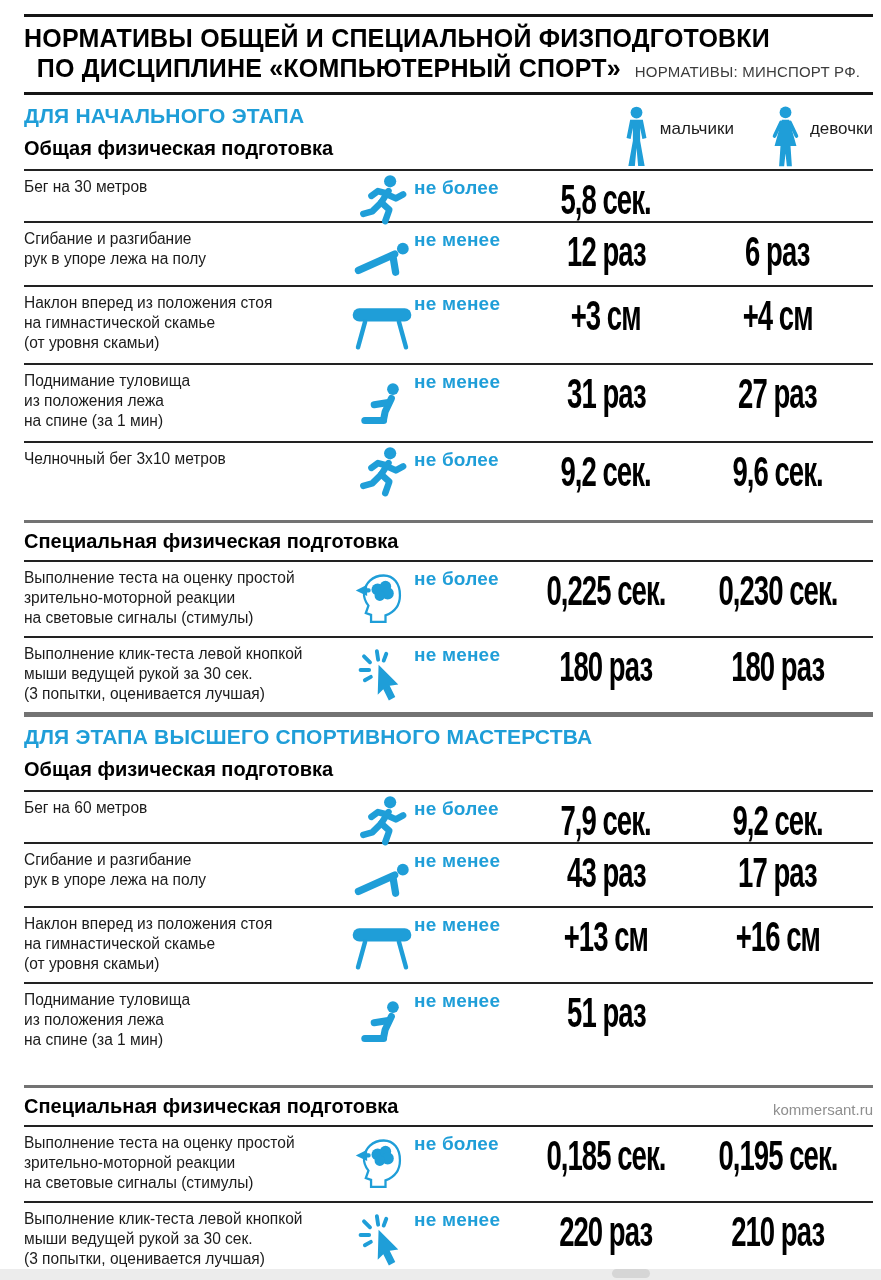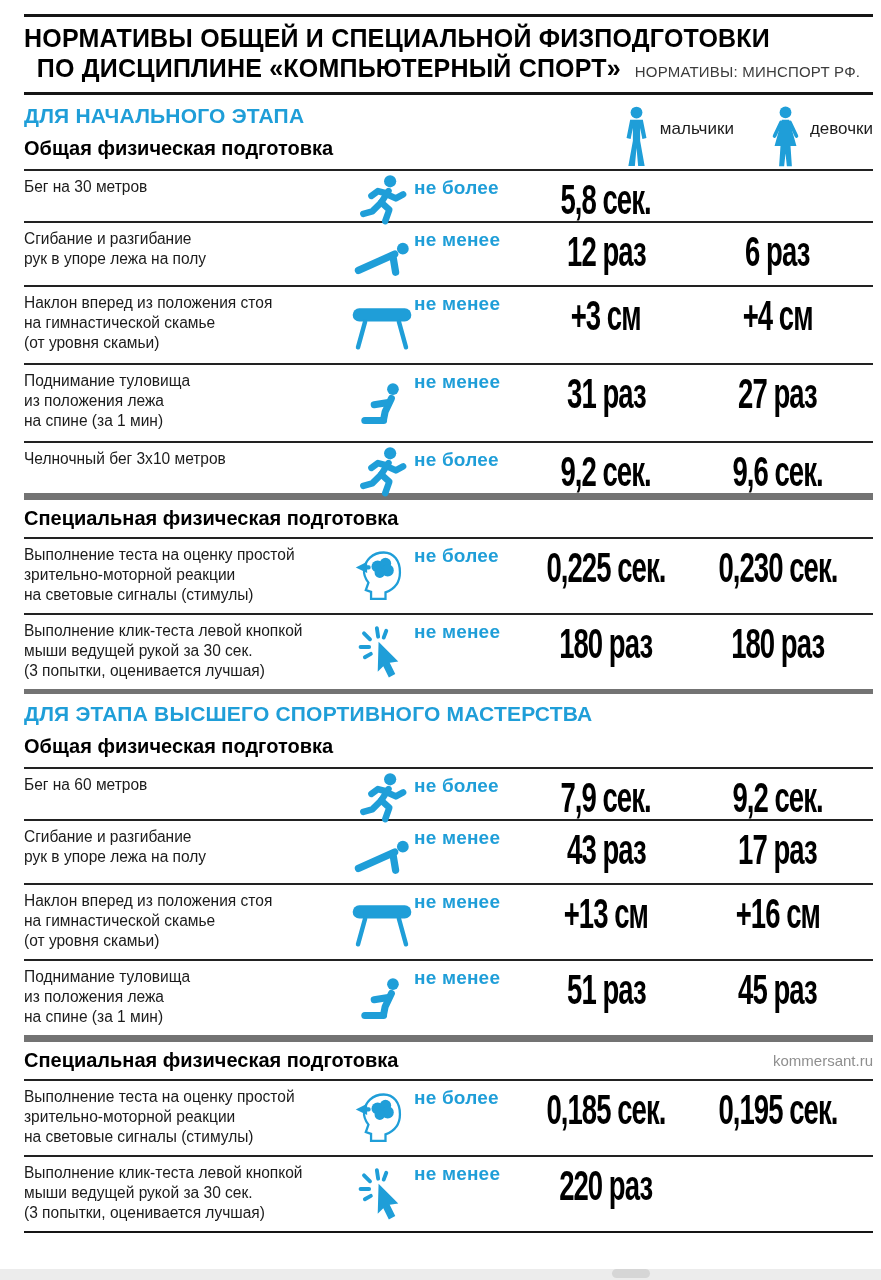--- a/index.html
+++ b/index.html
@@ -19,22 +19,22 @@
 
   
   .section-head{display:flex;justify-content:space-between;align-items:flex-end;padding:9px 0 0 0;}
   .stage-title{font-weight:bold;font-size:21px;letter-spacing:.2px;color:var(--blue);}
   .sub-title{font-weight:bold;font-size:20px;color:#000;margin-top:9px;padding-bottom:9px;}
   .legend{display:flex;align-items:center;gap:36px;padding-bottom:0;}
   .legend-item{display:flex;align-items:center;gap:9px;}
   .legend-item svg{display:block;}
   .legend-label{font-size:17px;color:#1c1c1c;position:relative;top:-8px;}
 
-  .spec-head{border-top:7px solid #737373;border-bottom:2px solid #222;
-    padding:7px 0 7px 0;display:flex;justify-content:space-between;align-items:center;}
+  .spec-head{border-top:3px solid #737373;border-bottom:2px solid #222;
+    padding:7px 0 7px 0;display:flex;justify-content:space-between;align-items:flex-end;margin-top:27px;}
   .spec-title{font-weight:bold;font-size:20px;color:#000;}
   .watermark{font-size:15px;color:#8e8e8e;}
 
   
   .rows{border-top:2px solid #222;}
   .row{display:grid;grid-template-columns:326px 64px 116px 152px 1fr;align-items:stretch;}
   .row + .row{border-top:2px solid #222;}
   .h70{height:50px}.h62{height:62px}.h76{height:76px}.h74{height:74px}.h66{height:74px}
   .exercise{font-size:16px;line-height:1.25;color:#1b1b1b;white-space:pre-line;padding-top:6px;
     transform:scaleX(.97);transform-origin:left top;}
@@ -345,23 +345,20 @@
 на спине (за 1 мин)</div>
       <div class="icon-cell">
           <svg width="50" height="52">
             <use href="#sym-situp"></use>
           </svg>
         </div>
       <div class="cond">не менее</div>
       <div class="val">
           <span>51 раз</span>
         </div>
-      <div class="val">
-          <span>45 раз</span>
-        </div>
     </div>
   </div>
 
   <div class="spec-head">
     <span class="spec-title">Специальная физическая подготовка</span>
     <span class="watermark">kommersant.ru</span>
   </div>
 
   <div>
     <div class="row h66">
@@ -387,20 +384,23 @@
 (3 попытки, оценивается лучшая)</div>
       <div class="icon-cell">
           <svg width="48" height="56">
             <use href="#sym-click"></use>
           </svg>
         </div>
       <div class="cond">не менее</div>
       <div class="val">
           <span>220 раз</span>
         </div>
+      <div class="val">
+          <span>210 раз</span>
+        </div>
     </div>
   </div>
 
   <div class="bottom-rule"></div>
 </div>
 
 <div class="footer-strip">
   <div class="footer-pill"></div>
 </div>
 

